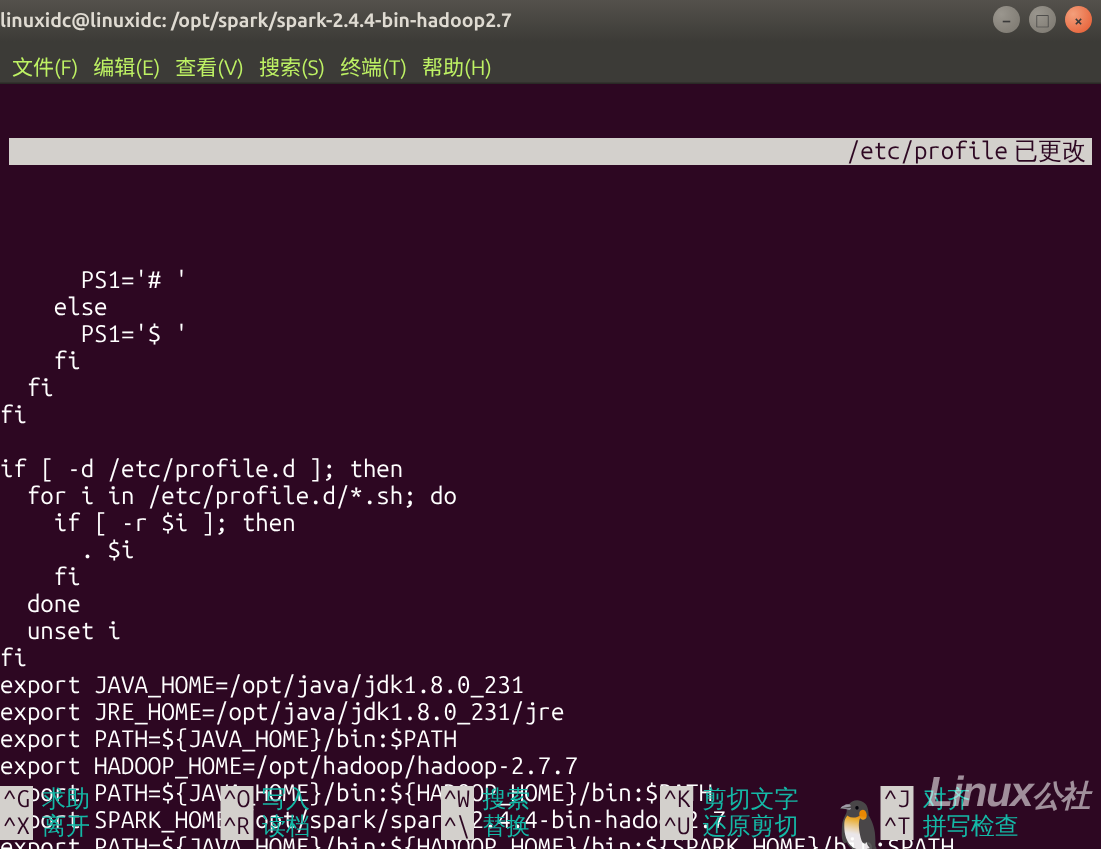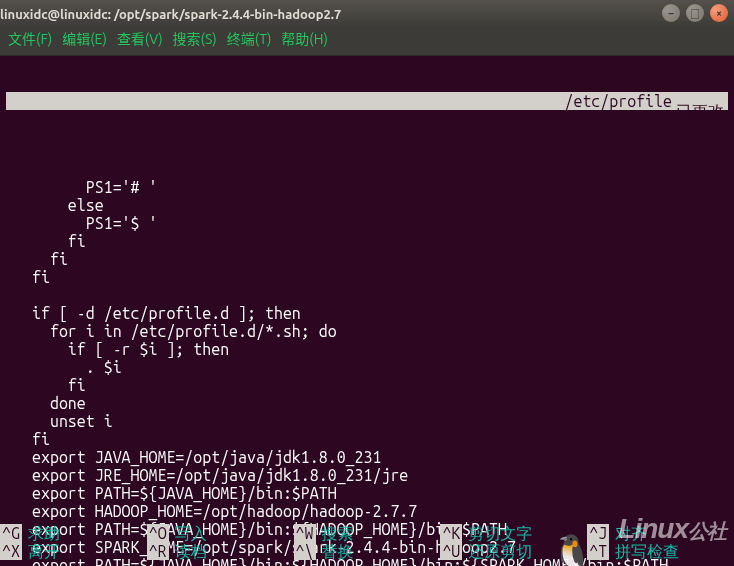--- a/index.html
+++ b/index.html
@@ -35,23 +35,23 @@
     font-size: 10px;
     color: #3a3a3a;
     cursor: pointer;
   }
   .win-min { background: radial-gradient(circle at 30% 30%, #9a968e, #7a766e); }
   .win-max { background: radial-gradient(circle at 30% 30%, #9a968e, #7a766e); }
   .win-close { background: radial-gradient(circle at 30% 30%, #f39f7b, #e5582e); }
   .menubar {
     height: 28px;
     background: #3c3b37;
-    color: #22c55e;
+    color: #bef264;
     display: flex;
-    align-items: flex-start;
+    align-items: flex-end;
     padding: 0 8px;
     font-size: 14px;
     gap: 10px;
     border-bottom: 1px solid #2a2926;
   }
   .menubar span { cursor: pointer; }
   .terminal {
     width: 100%;
     height: calc(566px - 56px);
     background: #2d0722;
@@ -67,26 +67,26 @@
     background: #d3d0cc;
     color: #2d0722;
     height: 18px;
     display: flex;
     width: calc(100% - 12px);
     margin-left: 6px;
     font-weight: normal;
   }
   .nano-top .left { flex: 0 0 auto; padding: 0 2px; }
   .nano-top .center { flex: 1 1 auto; text-align: right; }
-  .nano-top .right { flex: 0 0 auto; padding: 10px 4px; text-align: center; }
+  .nano-top .right { flex: 0 0 auto; padding: 0 4px; text-align: center; }
   .content {
     padding: 14px 0 0 0;
     color: #ffffff;
   }
-  .content div { padding-left: 0; margin-left: 32px; }
+  .content div { padding-left: 0; }
   .shortcuts {
     position: absolute;
     bottom: 6px;
     left: 0;
     width: 100%;
     display: flex;
     flex-wrap: wrap;
     font-size: 16px;
     line-height: 18px;
   }

